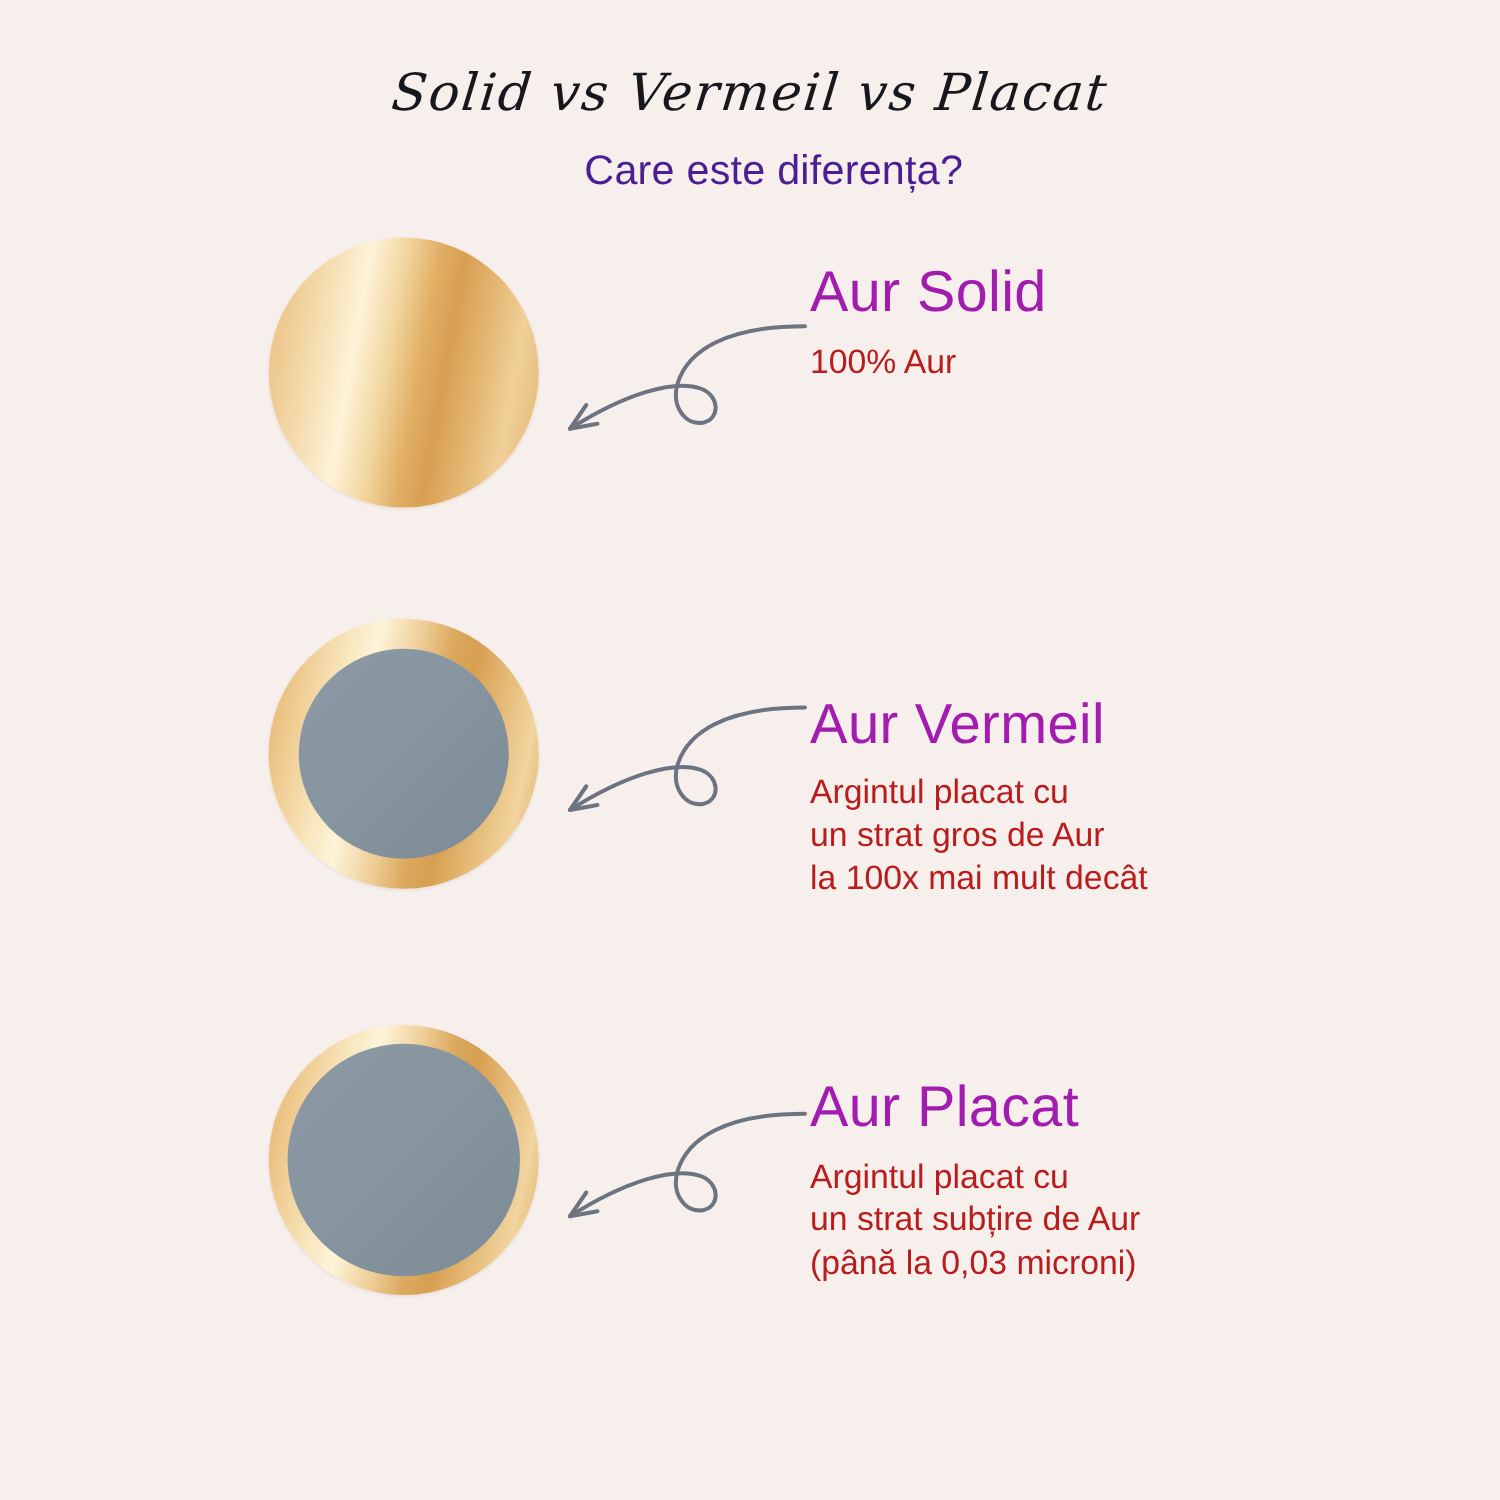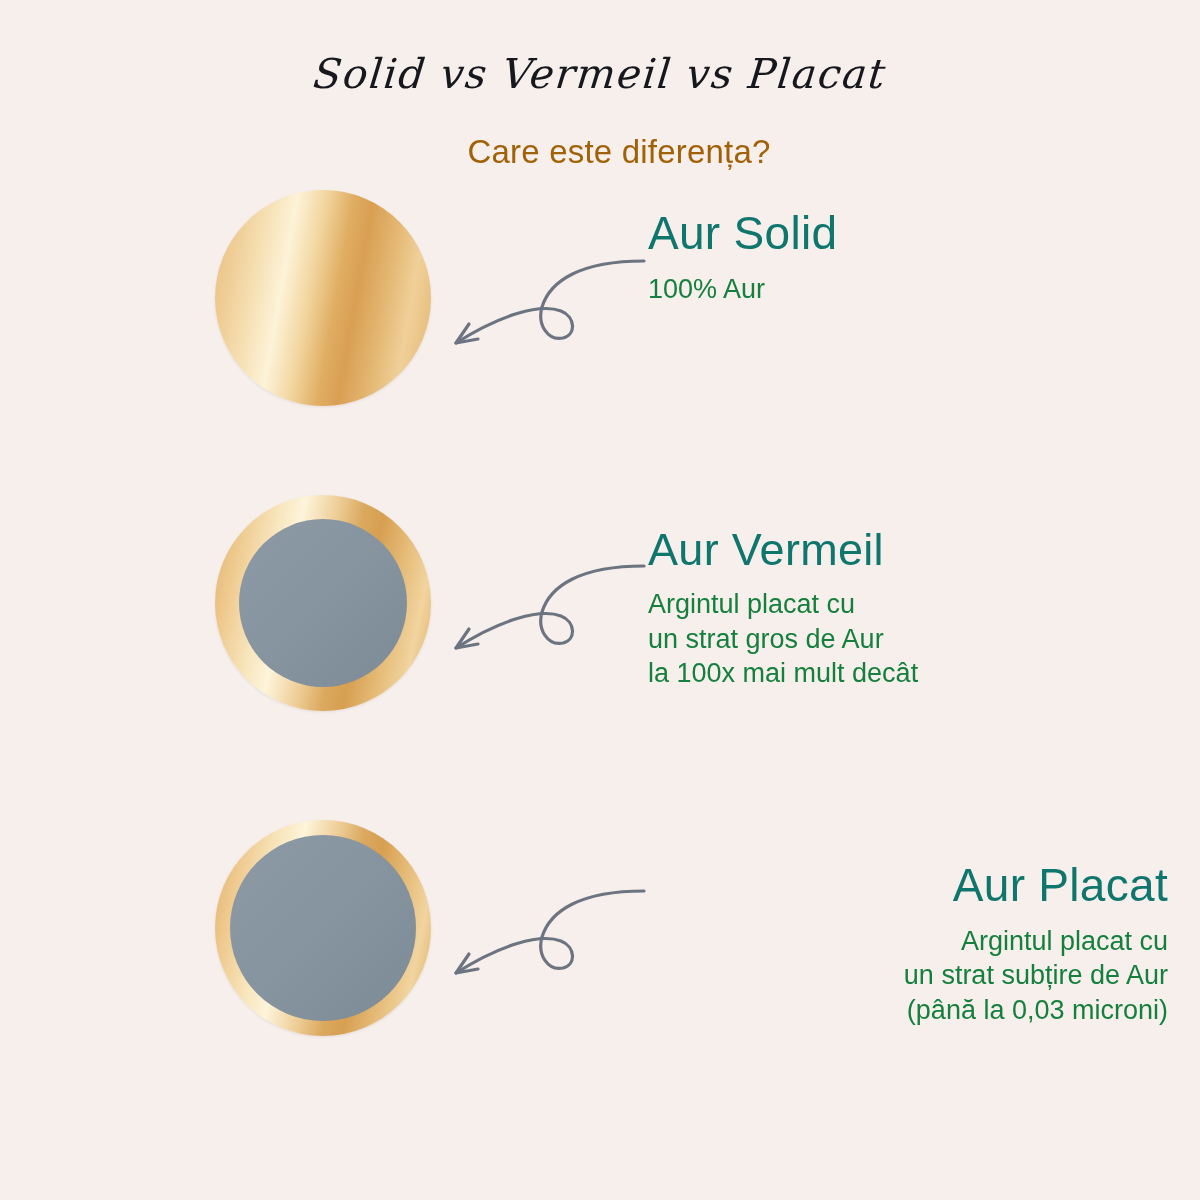--- a/index.html
+++ b/index.html
@@ -29,39 +29,39 @@
     font-family: "DejaVu Serif", serif;
     font-style: italic;
     font-size: 41px;
     font-weight: 400;
     letter-spacing: 1.5px;
     color: #16181d;
     line-height: 1.1;
     transform: skewX(-6deg);
   }
   .title-sub {
-    margin-top: 36px;
+    margin-top: 20px;
     font-family: "Liberation Sans", sans-serif;
     font-size: 33px;
     font-weight: 400;
-    color: #a16207;
+    color: #4c1d95;
     letter-spacing: 0.2px;
     padding-left: 38px;
   }
 
   
   .row {
     position: absolute;
     left: 0;
     width: 1200px;
     height: 260px;
   }
   #row-solid    { top: 190px; }
   #row-vermeil  { top: 495px; }
-  #row-placat   { top: 820px; text-align: right; }
+  #row-placat   { top: 820px; }
 
   .disc-wrap {
     position: absolute;
     left: 215px;
     top: 0;
     width: 230px;
     height: 230px;
   }
 
   
@@ -126,36 +126,36 @@
   
   .txt {
     position: absolute;
     left: 648px;
     top: 18px;
     width: 520px;
   }
   .heading {
     font-size: 46px;
     font-weight: 400;
-    color: #0f766e;
+    color: #a21caf;
     letter-spacing: 0.3px;
     line-height: 1.12;
     margin: 0;
   }
   .sub {
     margin-top: 12px;
     font-size: 27px;
     font-weight: 400;
-    color: #15803d;
+    color: #b91c1c;
     line-height: 1.28;
   }
   .sub .line { display: block; }
 
   #row-vermeil .txt { top: 30px; }
-  #row-vermeil .heading { font-size: 45px; }
+  #row-vermeil .heading { font-size: 45px; margin-top: 29px; }
   #row-placat .txt { top: 40px; }
 </style>
 </head>
 <body>
 
 <div class="header">
   <div class="title-script">Solid vs Vermeil vs Placat</div>
   <div class="title-sub">Care este diferența?</div>
 </div>
 

